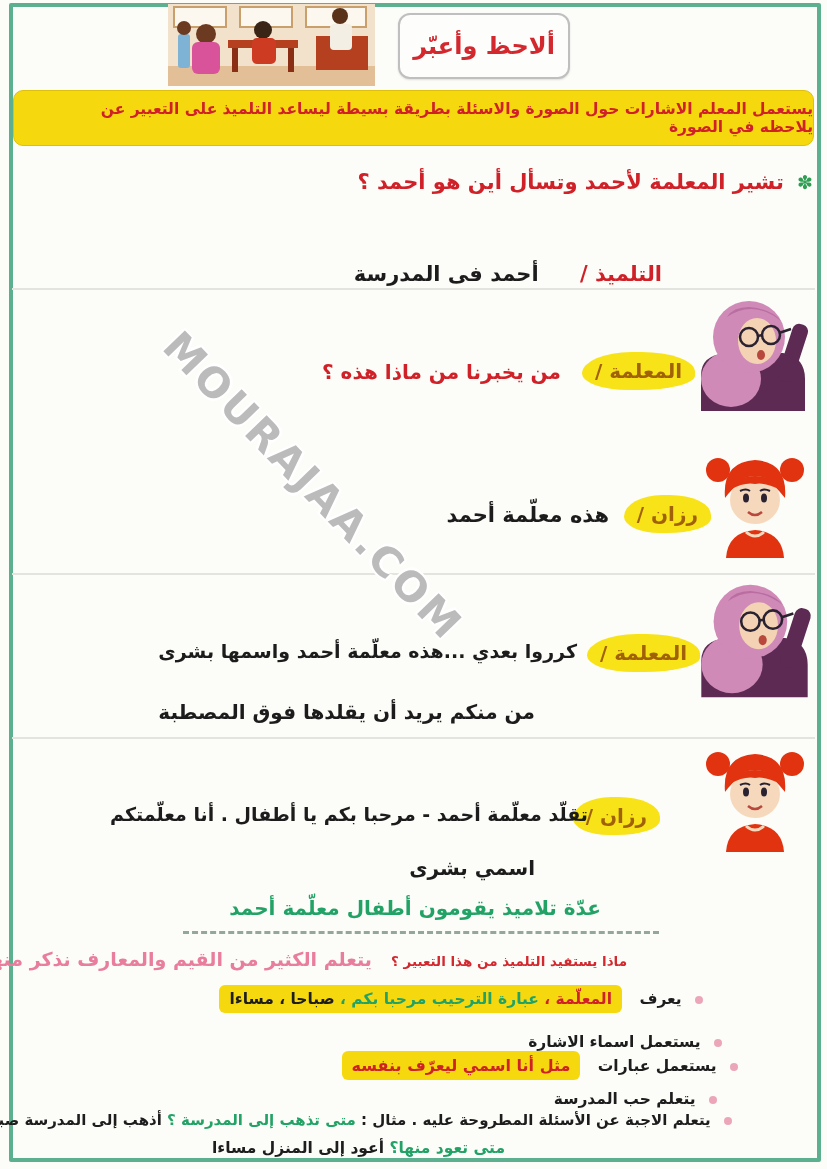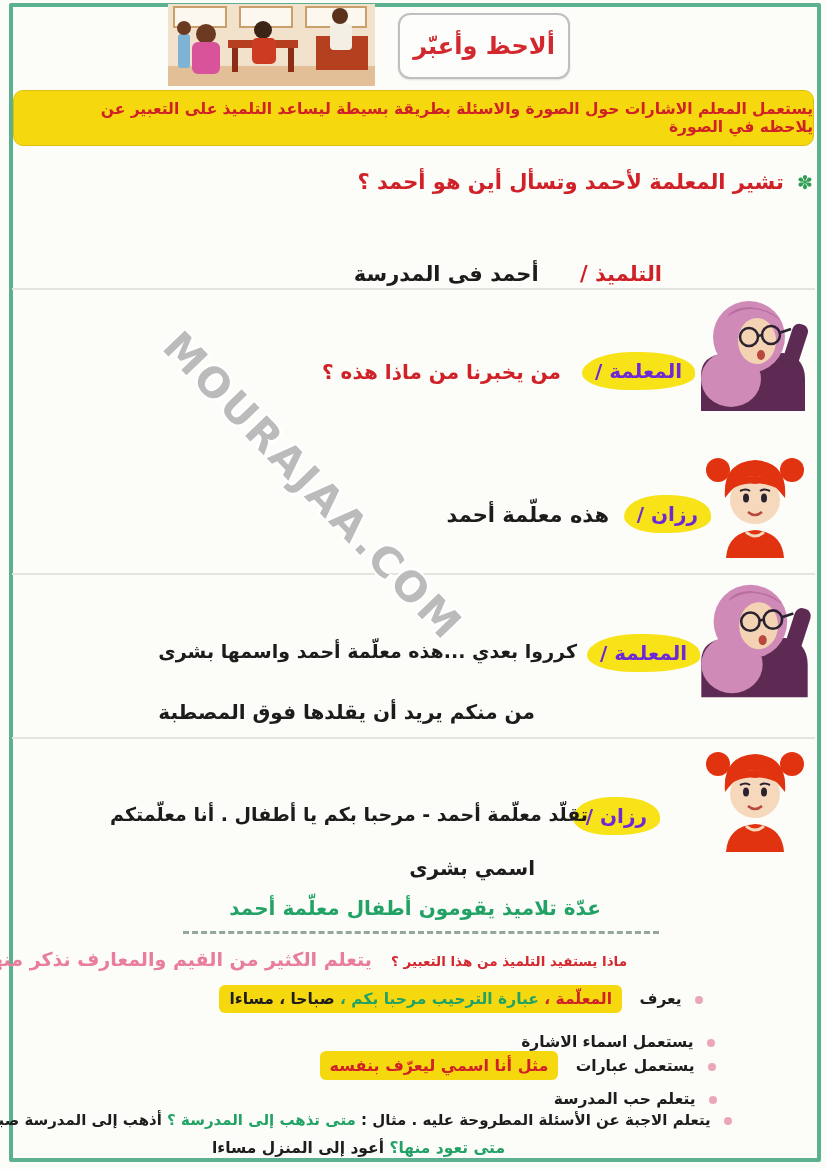--- a/index.html
+++ b/index.html
@@ -34,21 +34,21 @@
 
   
   .prompt-line { top:170px; right:14px; color:#cf2127; font-weight:bold; font-size:21px; }
   .asterisk { color:#2e9e53; font-size:19px; margin-left:6px; }
   .student-line { top:240px; right:165px; font-weight:bold; font-size:21px;margin-top:22px; }
   .student-label { color:#cf2127; }
   .student-answer { color:#1c1c1c; margin-right:34px; }
 
   
   .speaker {
-    display:inline-block; background:#f7e318; color:#6d28d9;
+    display:inline-block; background:#f7e318; color:#a16207;
     font-weight:bold; font-size:20px; padding:7px 13px;
     border-radius:48% 52% 55% 45% / 62% 58% 42% 48%;
   }
   .dlg-text { font-weight:bold; font-size:19px; color:#1c1c1c; }
   .dlg-red { color:#cf2127; font-size:20px; }
 
   
   .result-line { top:896px; left:20px; width:790px; text-align:center;
     color:#23a266; font-weight:bold; font-size:20px; direction:rtl; }
   .dotted { top:931px; left:183px; width:476px; border-top:3px dashed #93a89a; }
@@ -213,26 +213,26 @@
   <div class="abs rtl b-row" style="right:124px; top:990px;">
     <span class="dot"></span>
     <span>يعرف</span>
     <span class="hl">
       <span class="t-red">المعلّمة ،</span>
       <span class="t-green">عبارة الترحيب مرحبا بكم  ،</span>
       <span class="t-black">صباحا ، مساءا</span>
     </span>
   </div>
 
-  <div class="abs rtl b-row" style="right:112px; top:1033px;">
+  <div class="abs rtl b-row" style="right:105px; top:1033px;">
     <span class="dot"></span>
     <span>يستعمل اسماء الاشارة</span>
   </div>
 
-  <div class="abs rtl b-row" style="right:111px; top:1056px;padding-left:44px;">
+  <div class="abs rtl b-row" style="right:89px; top:1056px;padding-left:44px;">
     <span class="dot"></span>
     <span>يستعمل عبارات</span>
     <span class="hl t-red" style="font-size:16px;">مثل أنا اسمي ليعرّف بنفسه</span>
   </div>
 
   <div class="abs rtl b-row" style="right:110px; top:1090px;">
     <span class="dot"></span>
     <span>يتعلم حب المدرسة</span>
   </div>
 

